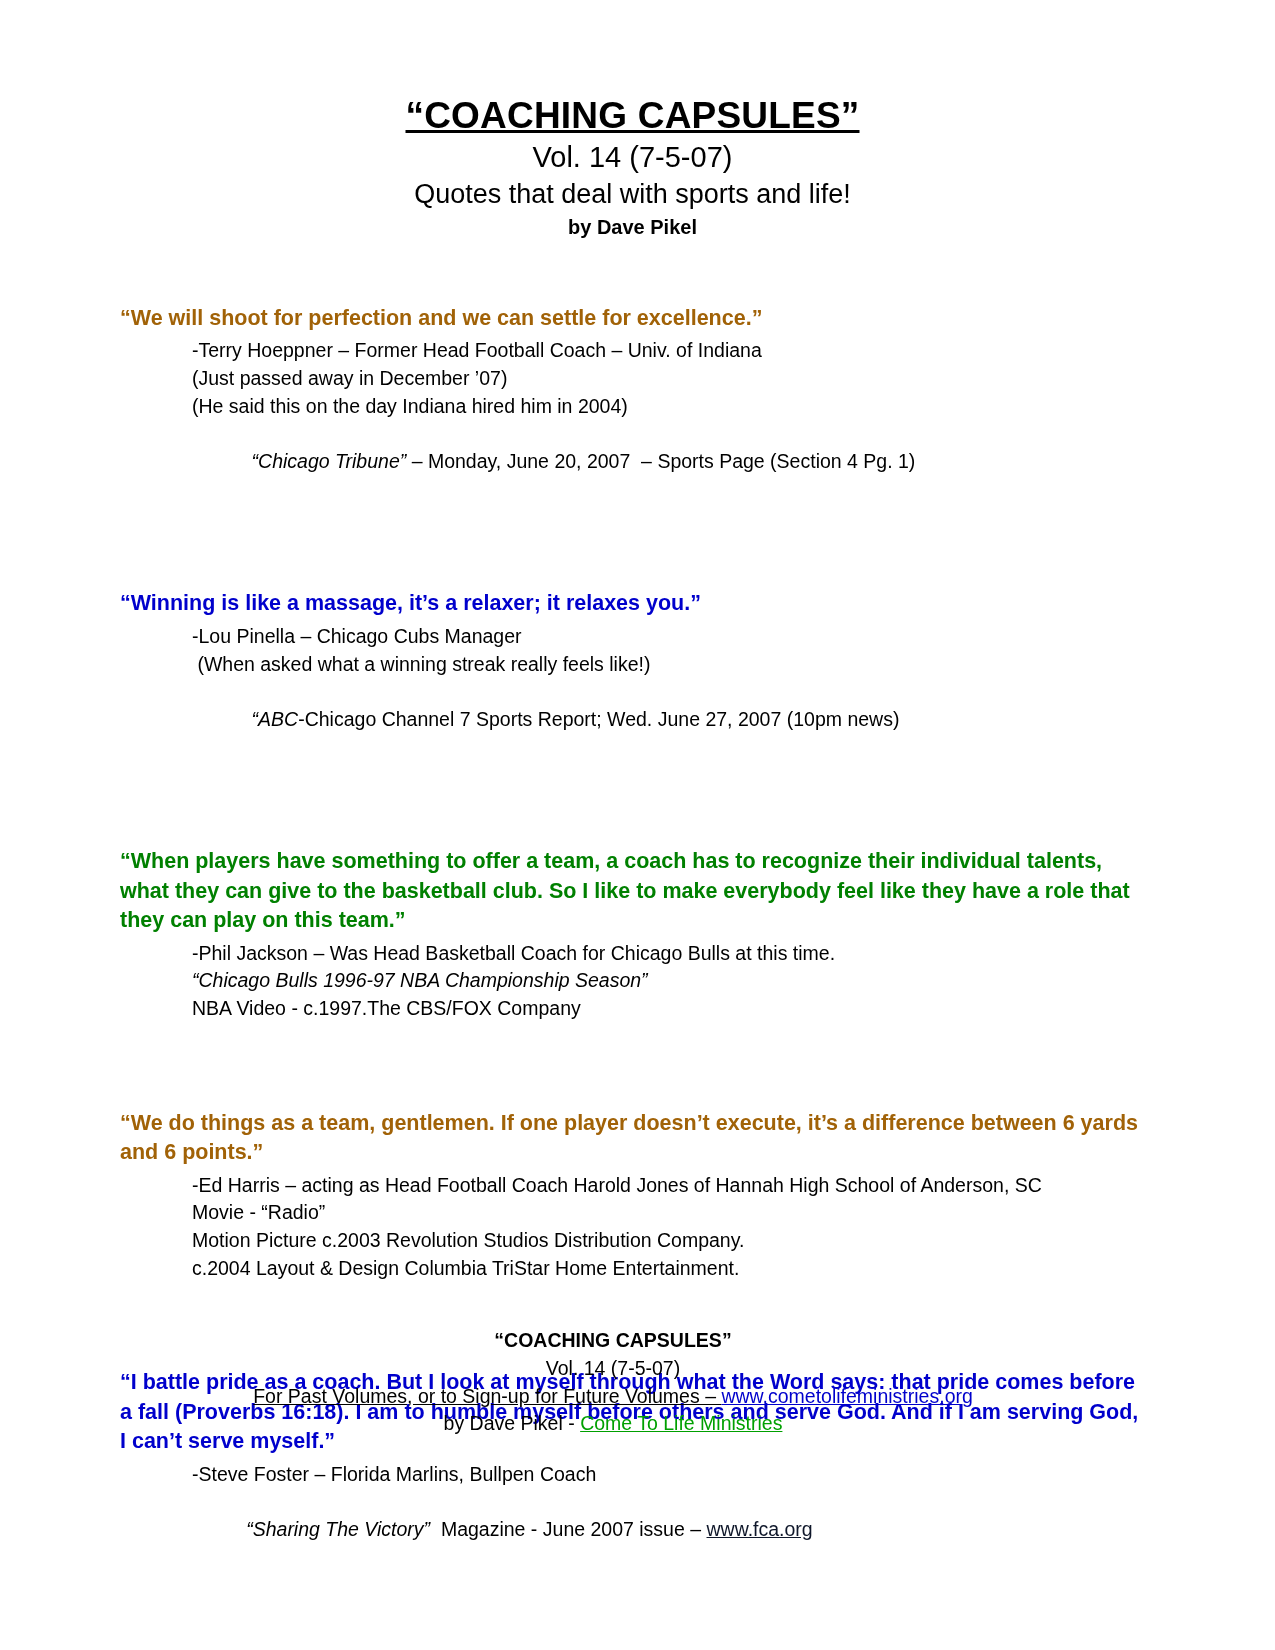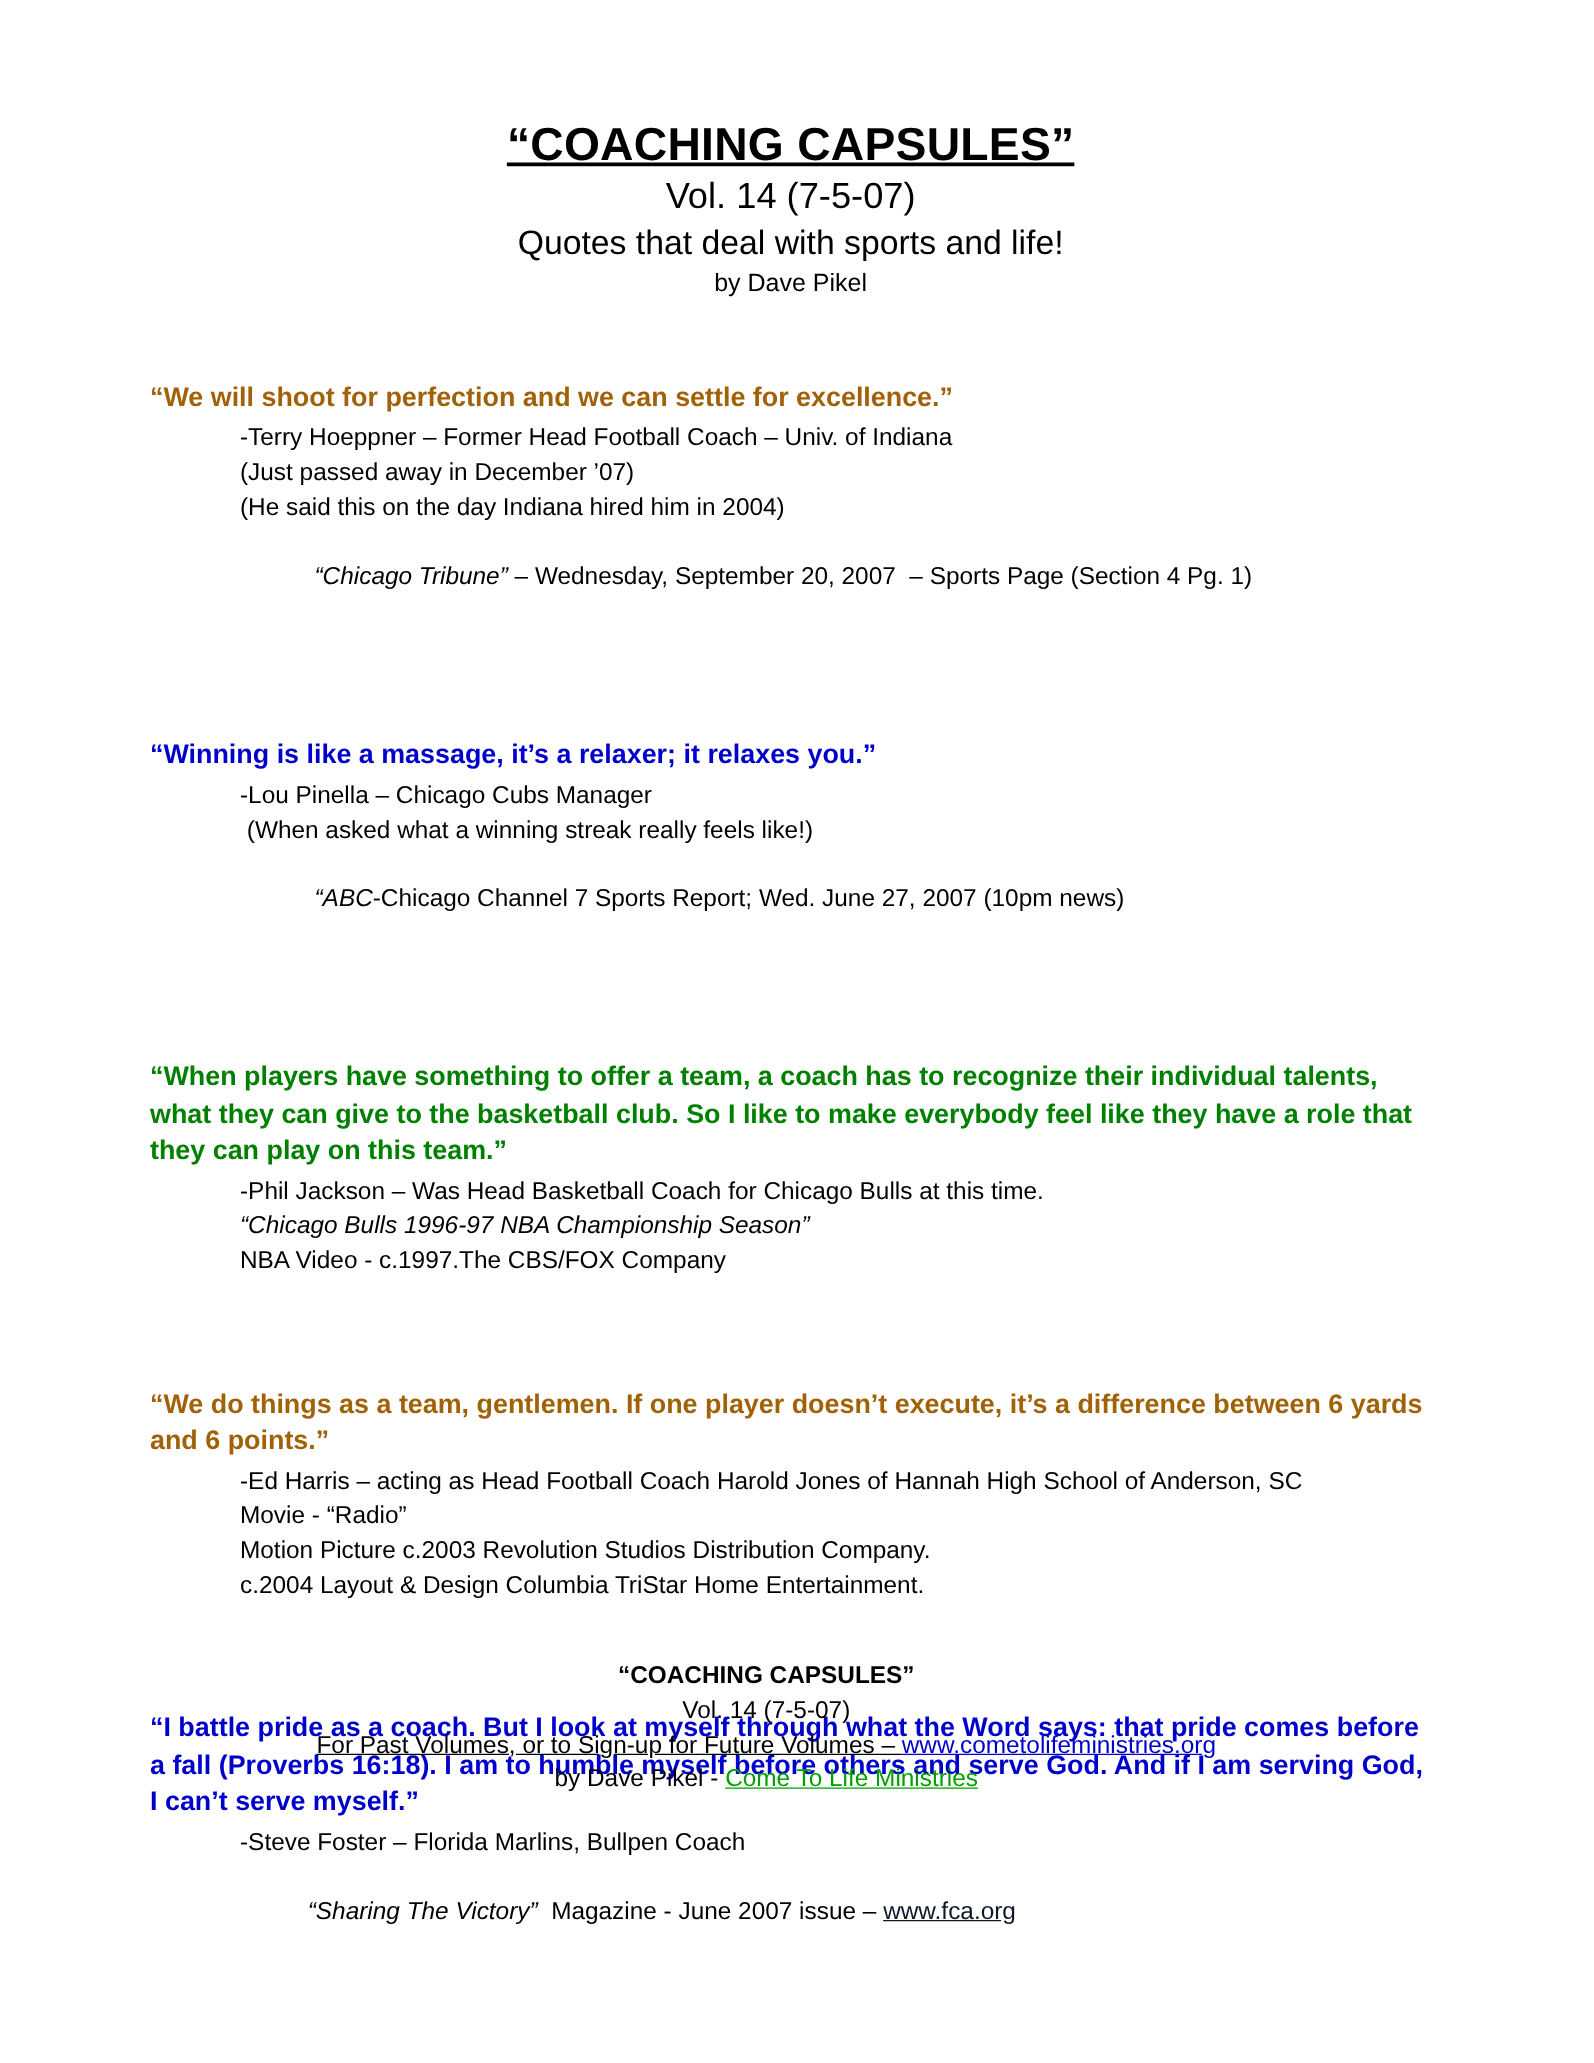--- a/index.html
+++ b/index.html
@@ -40,21 +40,21 @@
     font-weight: normal;
   }
   .doc-subtitle {
     font-size: 27px;
     line-height: 1.3;
     font-weight: normal;
   }
   .doc-author {
     font-size: 20px;
     line-height: 1.5;
-    font-weight: normal;
+    font-weight: bold;
   }
 
   
   .quotes {
     margin-top: 62px;
   }
   .quote-block {
     margin-bottom: 60px;
   }
   .quote-text {
@@ -123,21 +123,21 @@
 
   <div class="quotes">
 
     <div class="quote-block">
       <div class="quote-text dark-red">“We will shoot for perfection and we can settle for excellence.”</div>
       <div class="attribution">
         <div class="line">-Terry Hoeppner – Former Head Football Coach – Univ. of Indiana</div>
         <div class="line">(Just passed away in December ’07)</div>
         <div class="line">(He said this on the day Indiana hired him in 2004)</div>
         <div class="line">
-          <span class="ital inline"> “Chicago Tribune”</span><span class="inline"> – Wednesday, September 20, 2007  – Sports Page (Section 4 Pg. 1)</span>
+          <span class="ital inline"> “Chicago Tribune”</span><span class="inline"> – Monday, June 20, 2007  – Sports Page (Section 4 Pg. 1)</span>
         </div>
       </div>
     </div>
 
     <div class="gap-lg"></div>
 
     <div class="quote-block">
       <div class="quote-text blue">“Winning is like a massage, it’s a relaxer;  it relaxes you.”</div>
       <div class="attribution">
         <div class="line">-Lou Pinella – Chicago Cubs Manager</div>

